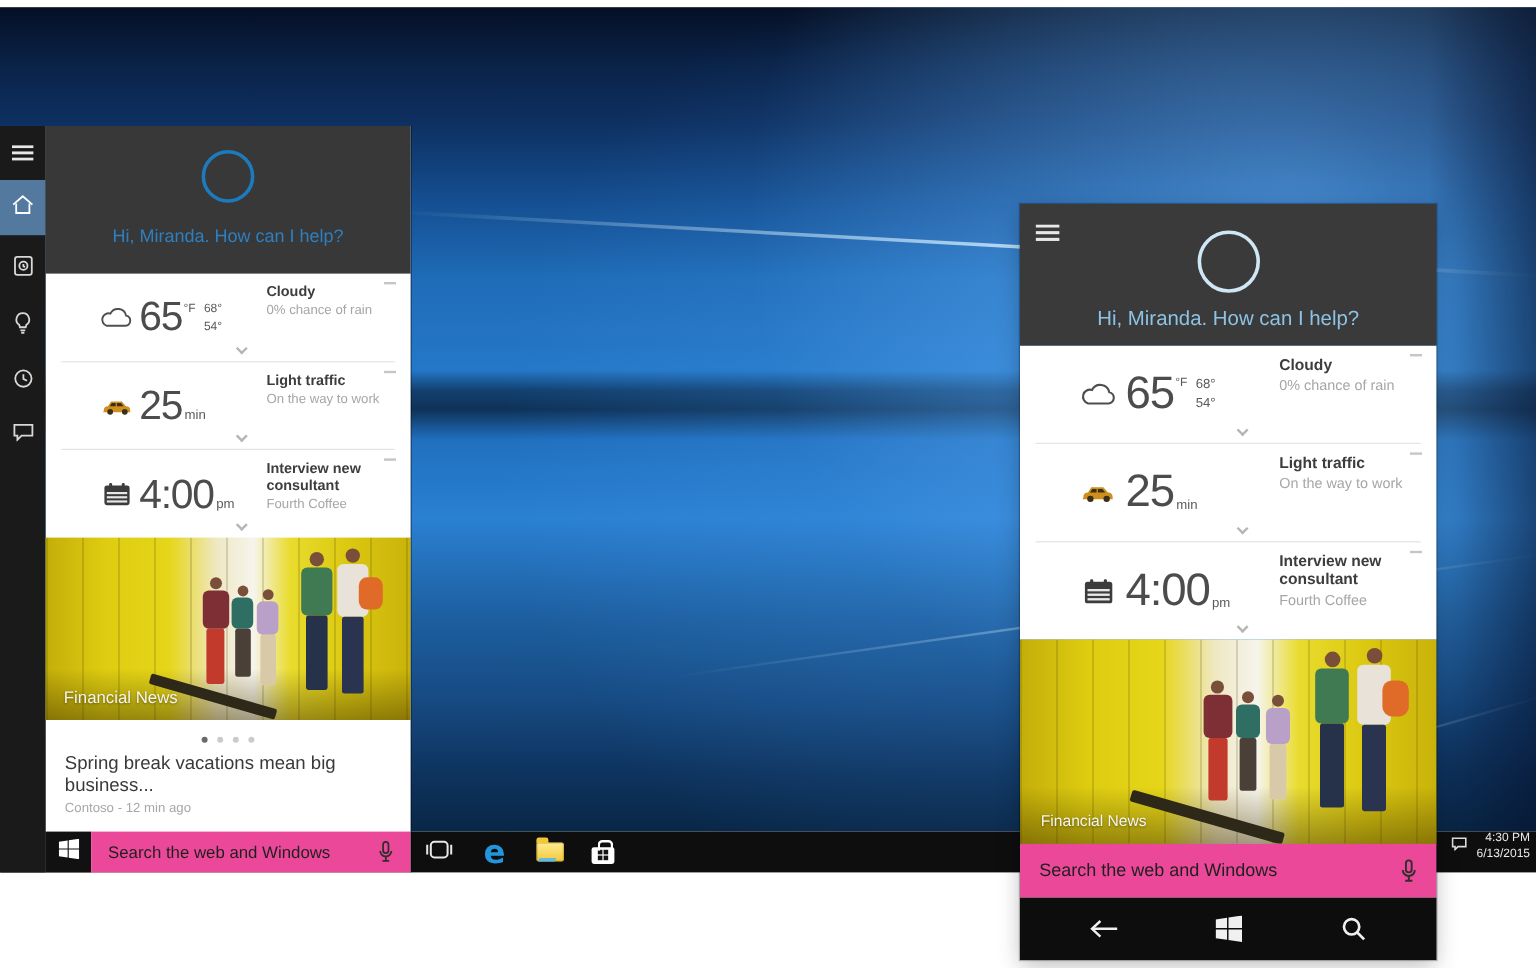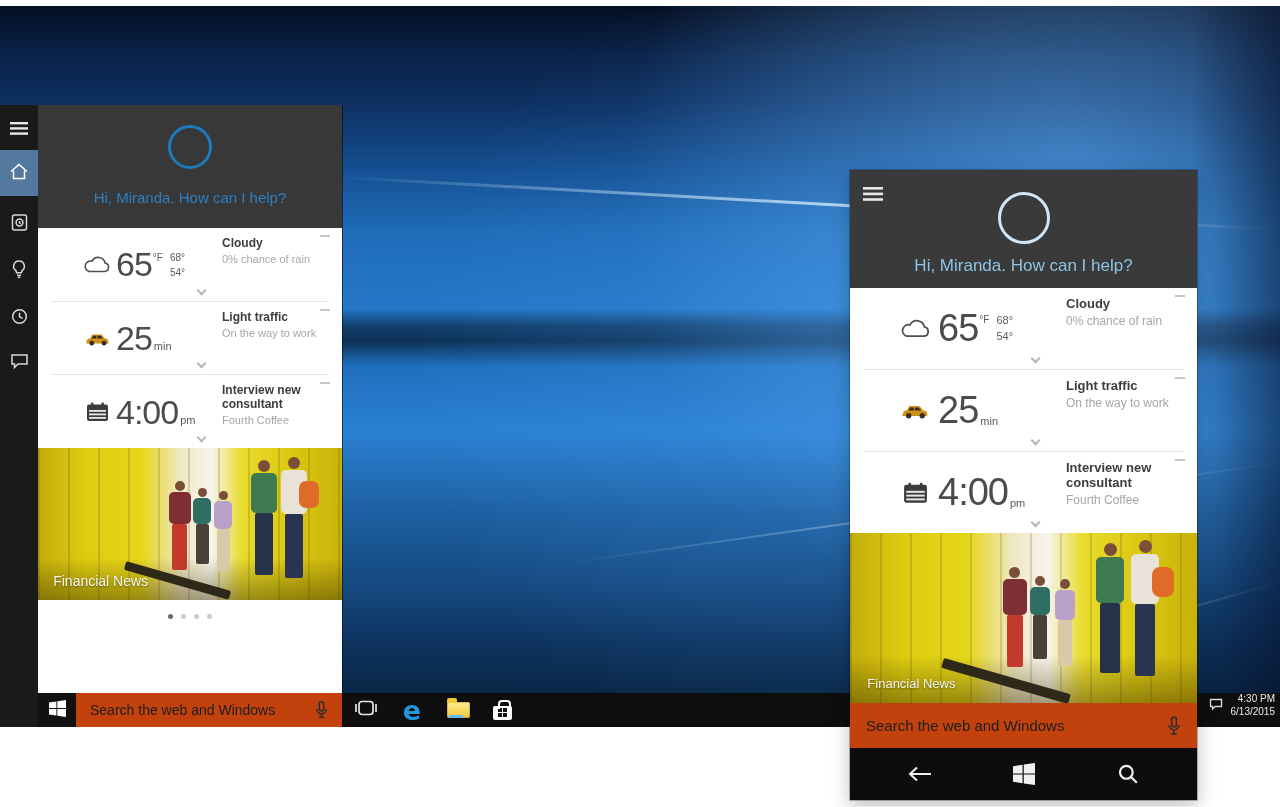--- a/index.html
+++ b/index.html
@@ -50,21 +50,21 @@
   .sep { height:1px; background:#e4e4e4; margin:0 13px; }
   .cicon { flex:none; display:flex; align-items:center; justify-content:center; }
   .bigwrap { display:flex; align-items:flex-start; color:#4c4c4c; }
   .val { line-height:.95; font-weight:300; letter-spacing:-1px; }
   .sup { font-size:10px; margin-top:4px; margin-left:1px; color:#5a5a5a; }
   .sub { font-size:11px; align-self:flex-end; margin-bottom:2px; margin-left:2px; color:#5a5a5a; }
   .hilo { display:flex; flex-direction:column; font-size:10px; line-height:1.45; margin:3px 0 0 7px; color:#5a5a5a; }
   .info { position:absolute; top:8px; }
   .info .t { font-weight:bold; color:#3d3d3d; }
   .info .d { color:#a6a6a6; margin-top:3px; }
-  .searchbar { background:#c2410c; display:flex; align-items:center; padding:0 14px; }
+  .searchbar { background:#ec4899; display:flex; align-items:center; padding:0 14px; }
   .search-text { color:#1f1f1f; }
 
   
   .scene { position:relative; overflow:hidden;
     background:linear-gradient(90deg,#c3ae0a 0%,#ddcc10 16%,#e6d61a 34%,#efe8c4 47%,#f6f4ec 57%,#e9dc2e 67%,#dbc810 83%,#c9b30b 100%); }
   .scene::before { content:""; position:absolute; inset:0;
     background:repeating-linear-gradient(90deg, rgba(70,58,0,.22) 0 2px, rgba(0,0,0,0) 2px 30px); opacity:.8; }
   .scene::after { content:""; position:absolute; inset:0;
     background:linear-gradient(0deg, rgba(60,45,0,.45), rgba(60,45,0,0) 28%); }
   .fig { position:absolute; z-index:1; }
@@ -344,20 +344,22 @@
       <div class="scene-label">Financial News</div>
     </div>
 
     <div class="news-text">
       <div class="dots">
         <span class="dot active"></span>
         <span class="dot"></span>
         <span class="dot"></span>
         <span class="dot"></span>
       </div>
+      <div class="headline">Spring break vacations mean big business...</div>
+      <div class="newsrc">Contoso - 12 min ago</div>
     </div>
 
     <div class="panel-bottom">
       <div class="startbtn">
         <span>
           <svg width="17" height="17" viewBox="0 0 18 18" fill="#ffffff">
             <path d="M0 2.6 L7.8 1.5 V8.5 H0 Z"></path>
               <path d="M8.8 1.3 L18 0 V8.5 H8.8 Z"></path>
             <path d="M0 9.5 H7.8 V16.5 L0 15.4 Z"></path>
               <path d="M8.8 9.5 H18 V18 L8.8 16.7 Z"></path>

